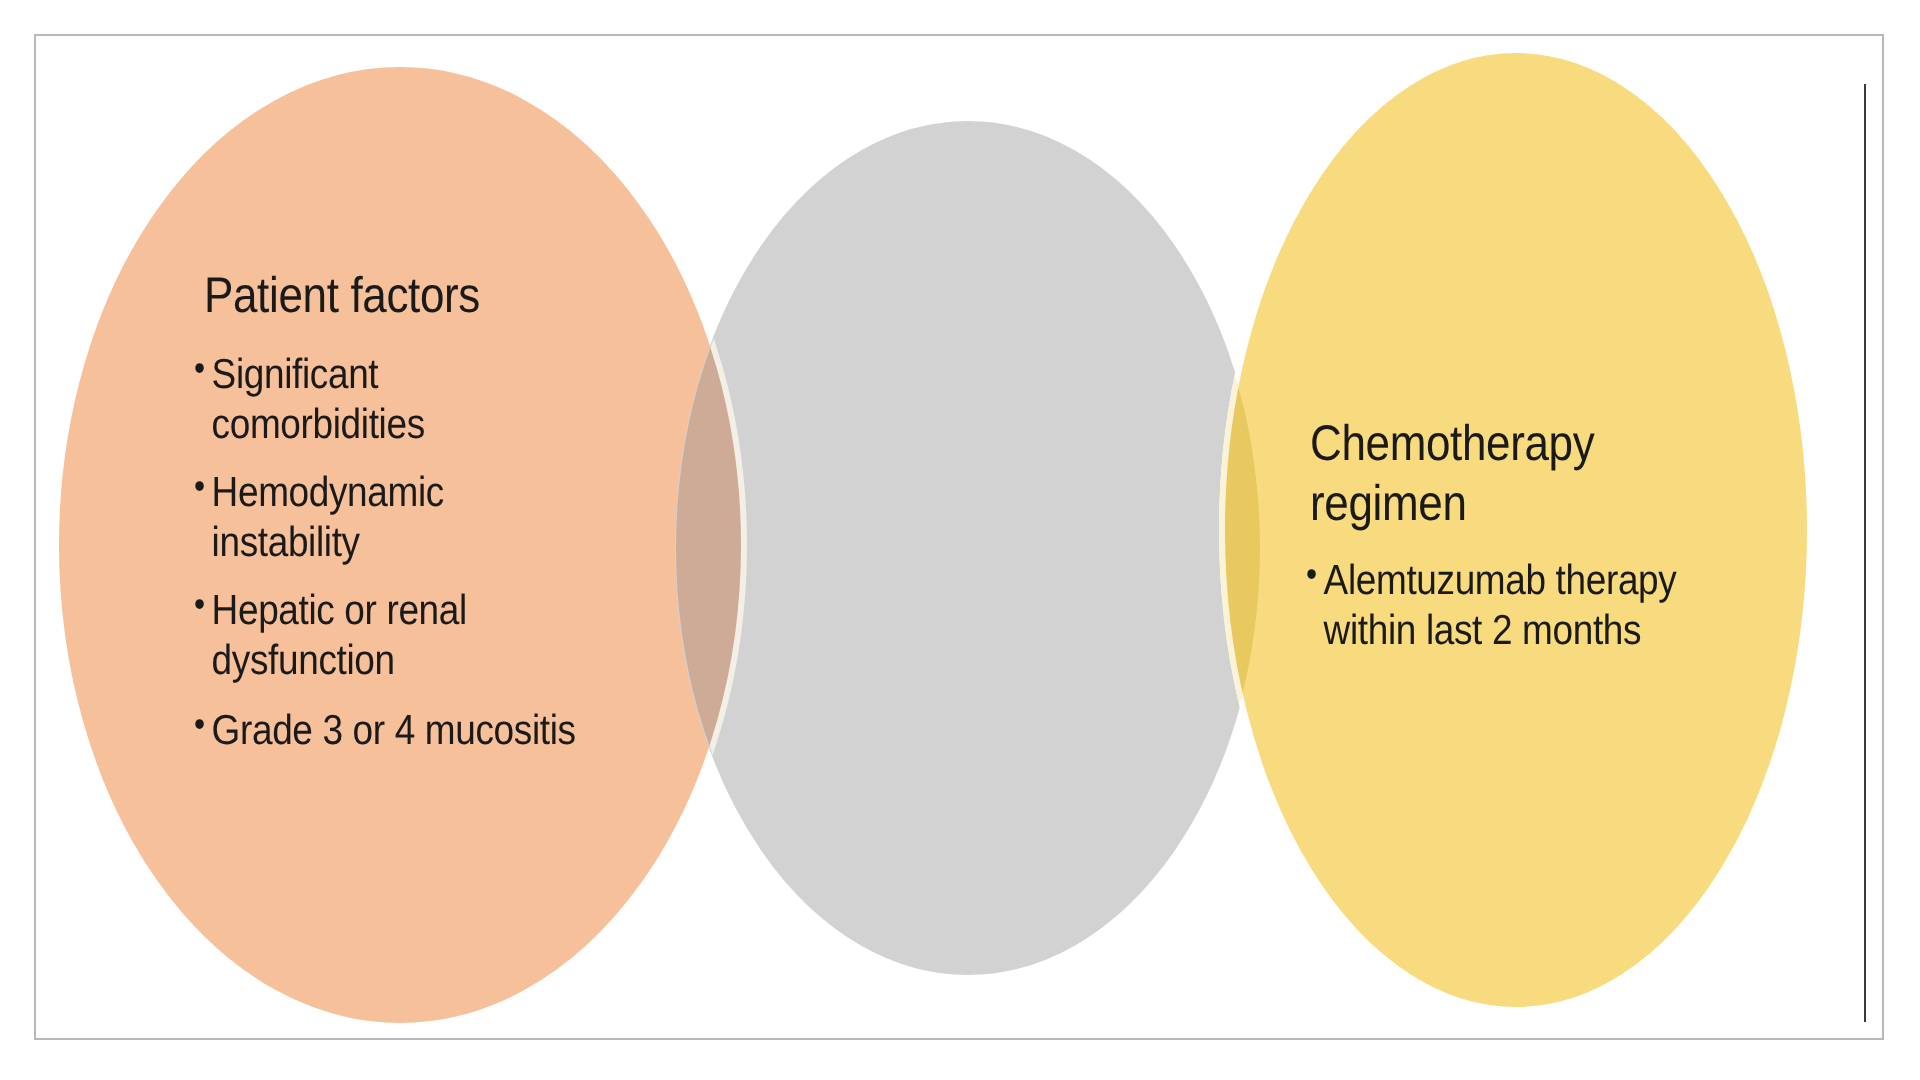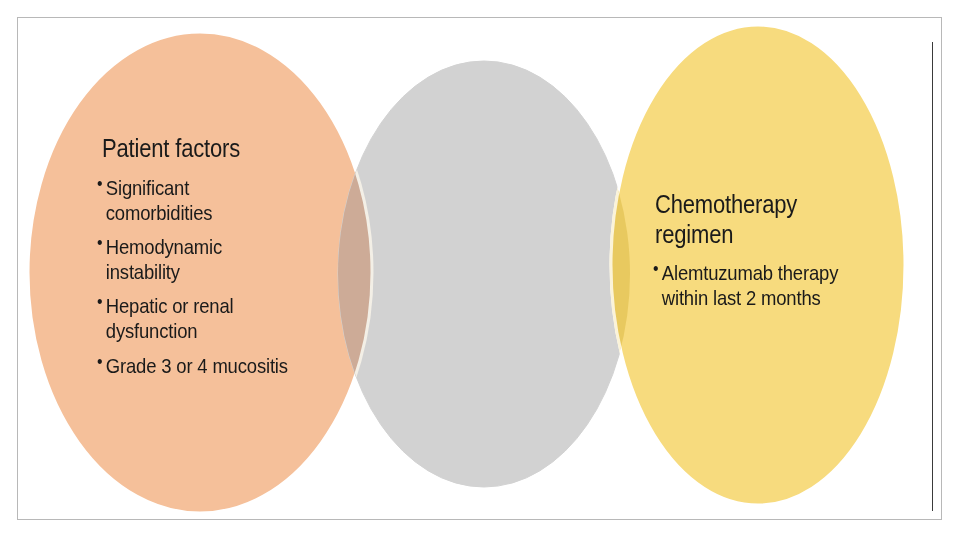--- a/index.html
+++ b/index.html
@@ -90,21 +90,21 @@
     content: "\2022";
     position: absolute;
     left: 0;
     top: -1px;
     font-size: 18px;
   }
 
   
   #text-patient-factors  { left: 97px;  top: 118px; width: 225px; margin-top: 16px; }
   #text-malignancy       { left: 378px; top: 112px; width: 215px; }
-  #text-chemotherapy     { left: 653px; top: 190px; width: 235px; }
+  #text-chemotherapy     { left: 653px; top: 208px; width: 235px; }
 
   #text-patient-factors .group-title { margin-left: 5px; }
   #text-chemotherapy  .group-title   { margin-left: 2px; }
 </style>
 </head>
 <body>
 
 <div id="canvas">
 
   <svg id="venn-svg" viewBox="0 0 960 540" aria-hidden="true">

